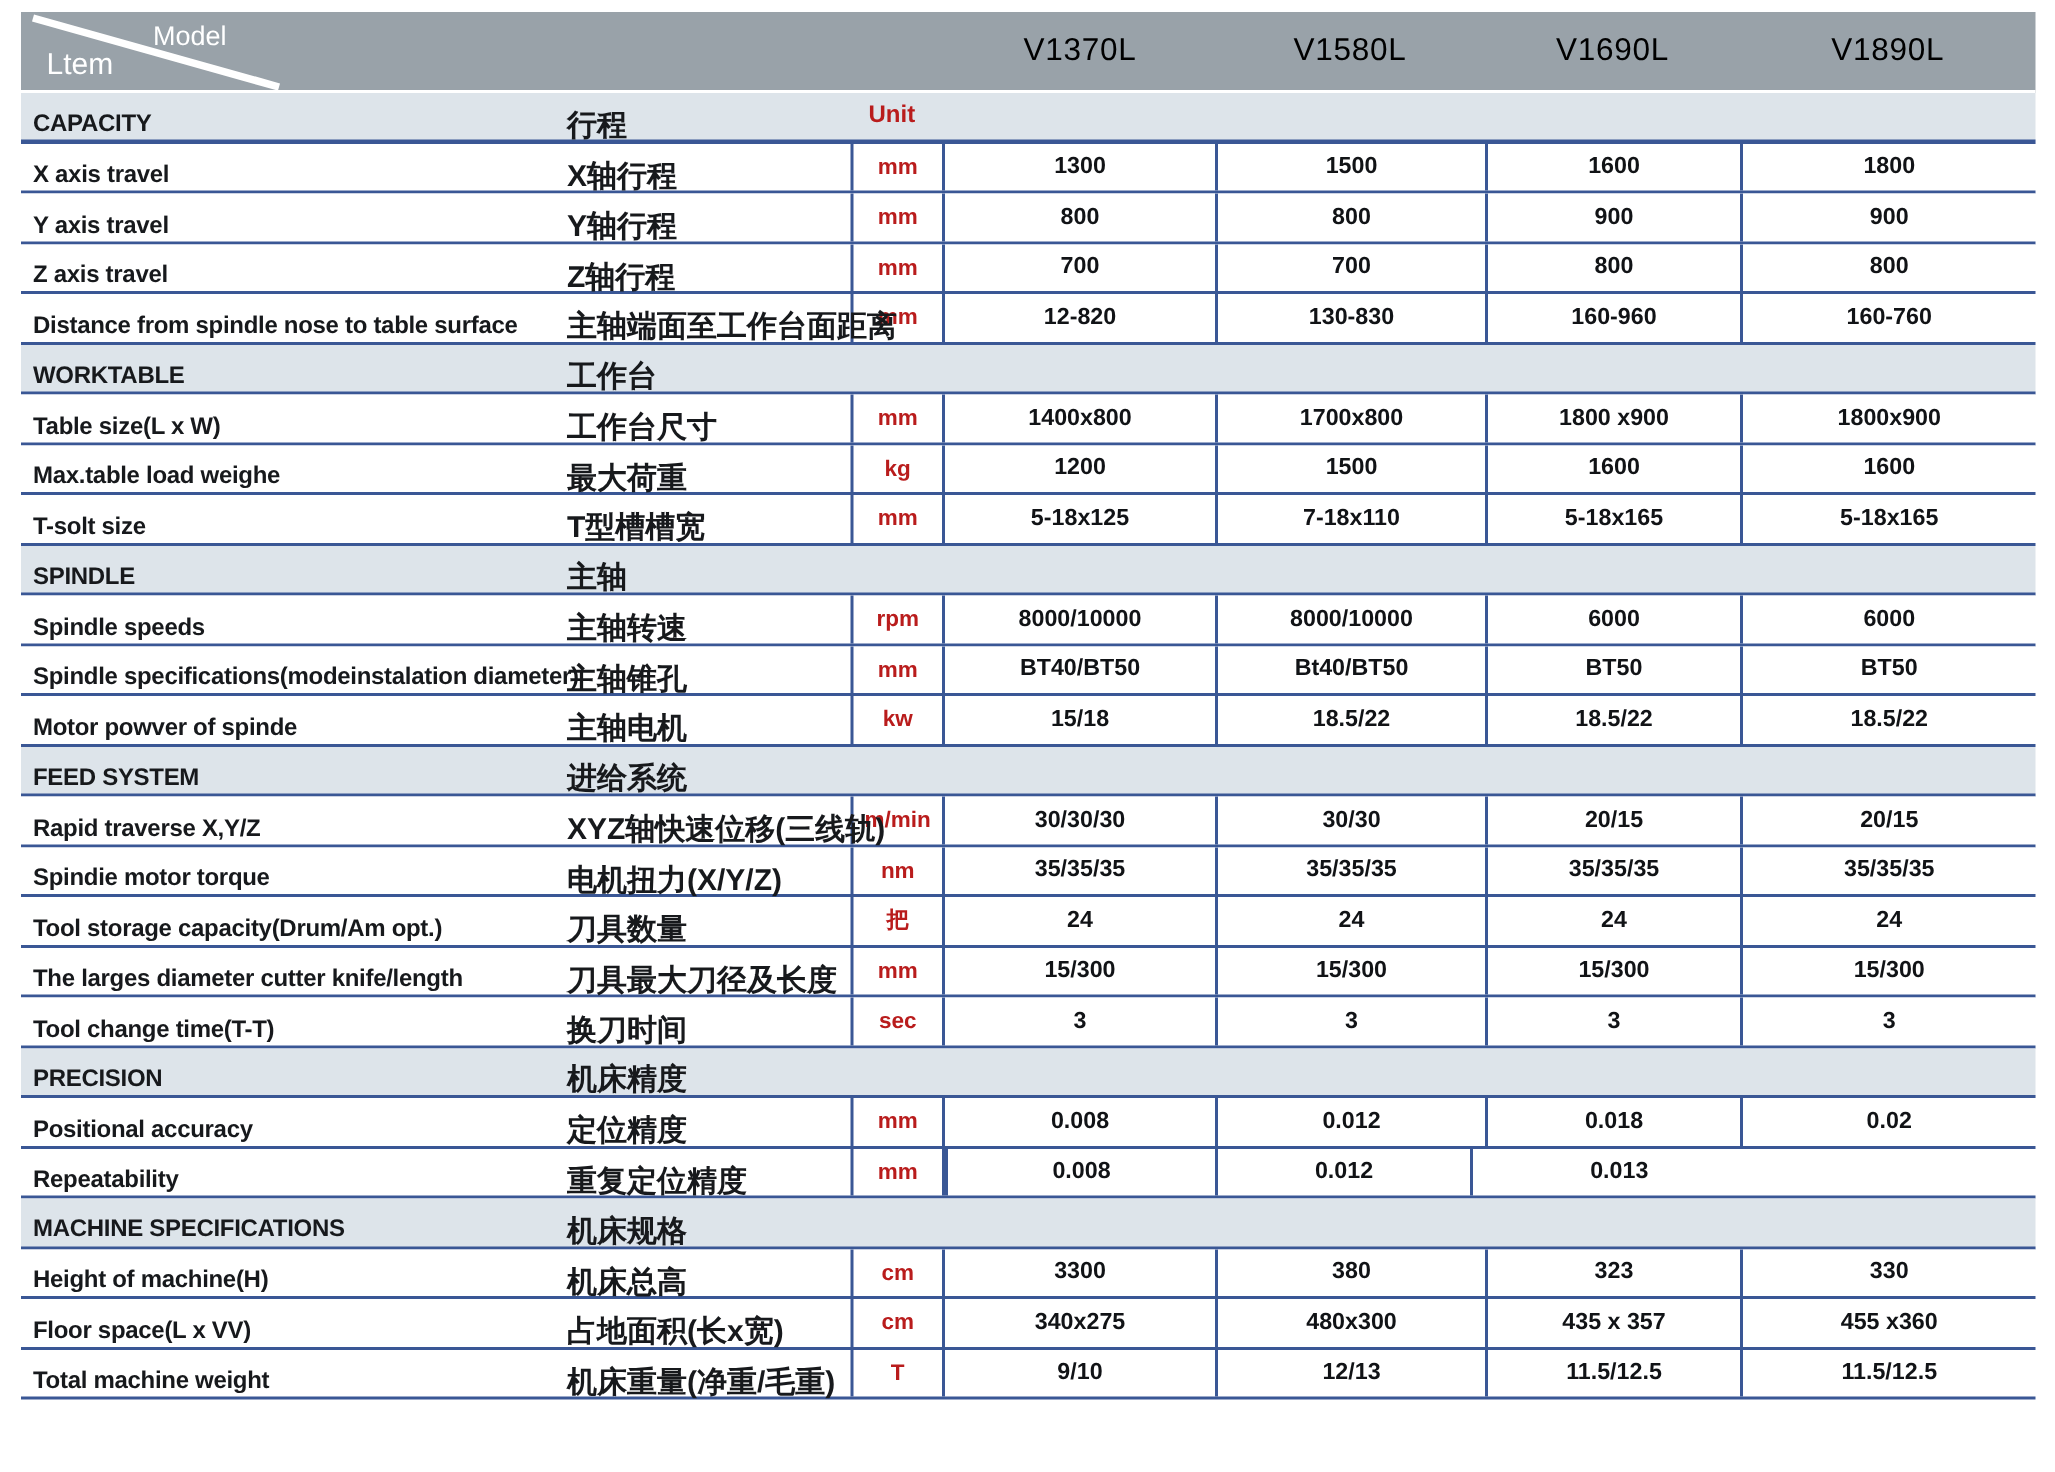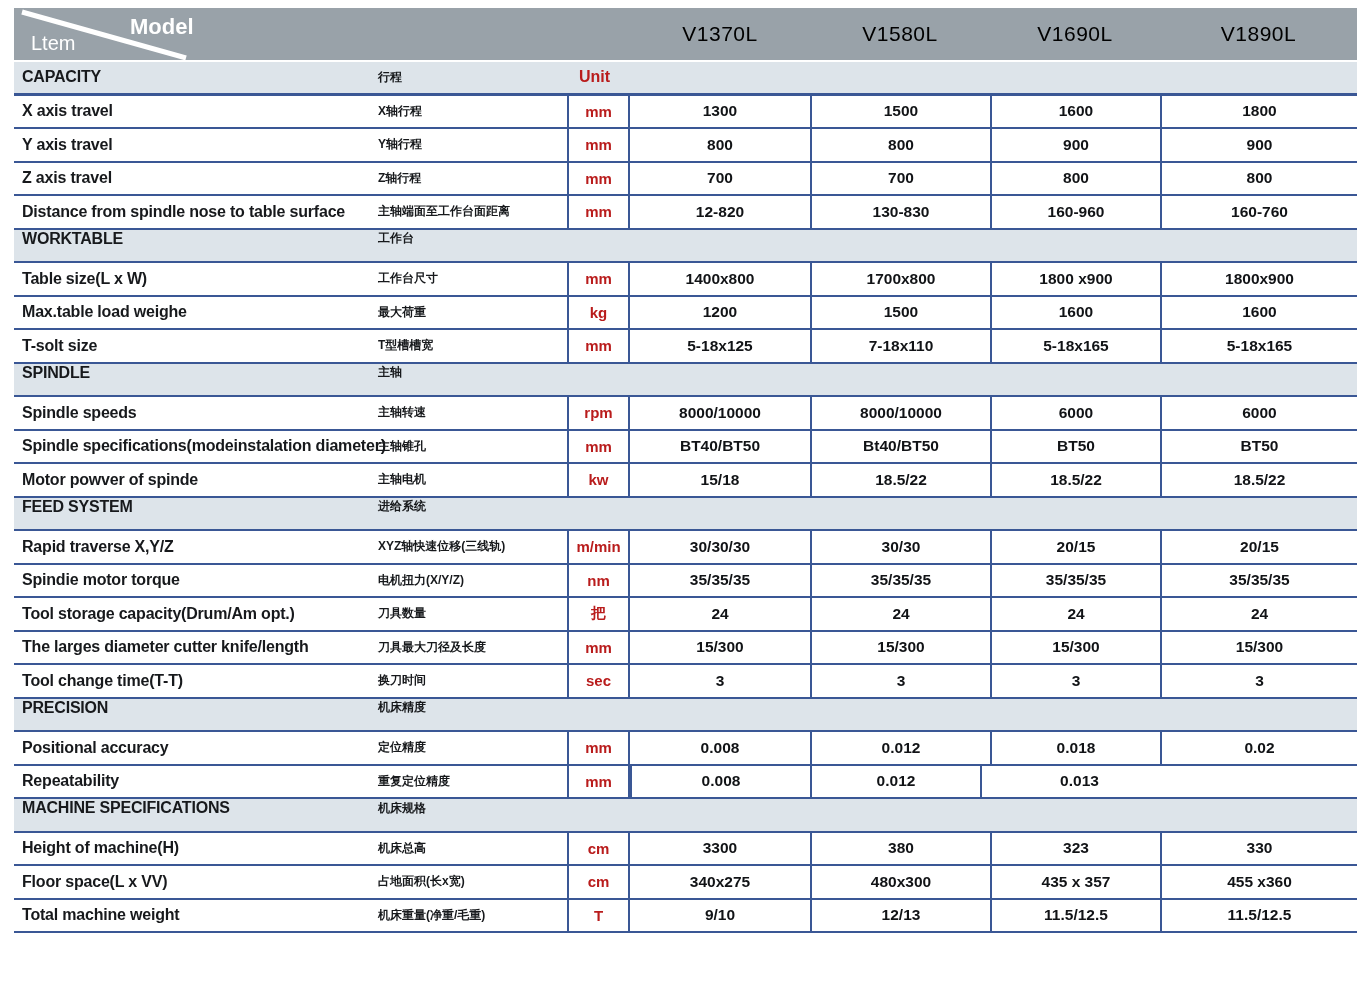--- a/index.html
+++ b/index.html
@@ -7,32 +7,32 @@
     width:1370px;height:981px;background:#ffffff;overflow:hidden;position:relative;
     font-family:"Liberation Sans","DejaVu Sans",sans-serif;
     -webkit-font-smoothing:antialiased;
   }
   .spec-table{position:absolute;left:14px;top:8px;width:1343px;}
 
   
   .hdr{height:52px;background:#99a2a9;display:flex;position:relative;border-bottom:2px solid #ffffff;}
   .hdr-corner{width:616px;position:relative;}
   .hdr-corner svg{position:absolute;left:0;top:0;}
-  .corner-top{position:absolute;left:88px;top:6px;color:#fff;font-weight:bold;font-size:22px;margin-left:28px;}
+  .corner-top{position:absolute;left:88px;top:6px;color:#fff;font-weight:normal;font-size:18px;}
   .corner-bottom{position:absolute;left:17px;top:24px;color:#fff;font-weight:normal;font-size:20px;}
   .model-cell{display:flex;align-items:center;justify-content:center;color:#000000;font-weight:normal;font-size:21px;letter-spacing:.5px;text-align:center;}
   .w1{width:180px}.w2{width:180px}.w3{width:170px}.w4{width:197px}
 
   
   .row{display:flex;height:33.5px;box-sizing:border-box;border-bottom:2px solid #3a5795;background:#fff;align-items:stretch;}
   .row.section{background:#dde4ea;flex-direction:column;}
   .row.capacity{background:#dde4ea;border-bottom-width:3px;}
-  .cell-item{width:553px;position:relative;display:flex;align-items:center;box-sizing:border-box;}
+  .cell-item{width:553px;position:relative;display:flex;align-items:center;box-sizing:border-box;margin-top:12px;}
   .en{padding-left:8px;font-weight:bold;font-size:16px;color:#17191c;letter-spacing:-0.2px;white-space:nowrap;}
-  .zh{position:absolute;left:364px;font-weight:bold;font-size:12px;color:#17191c;white-space:nowrap;}
+  .zh{position:absolute;left:364px;font-weight:bold;font-size:20px;color:#17191c;white-space:nowrap;}
   .cell-unit{width:63px;box-sizing:border-box;display:flex;align-items:center;justify-content:center;
     font-weight:bold;font-size:15px;color:#b91c1c;border-left:2px solid #3a5795;border-right:2px solid #3a5795;}
   .cell-val{box-sizing:border-box;display:flex;align-items:center;justify-content:center;
     font-weight:bold;font-size:15.5px;color:#111316;}
   .cell-val.b{border-left:2px solid #3a5795;}
   
   .row.capacity .cell-unit{border:none;justify-content:flex-start;padding-left:12px;font-size:16px;}
   .row.capacity .cell-val.b{border-left:none;}
 </style>
 </head>

